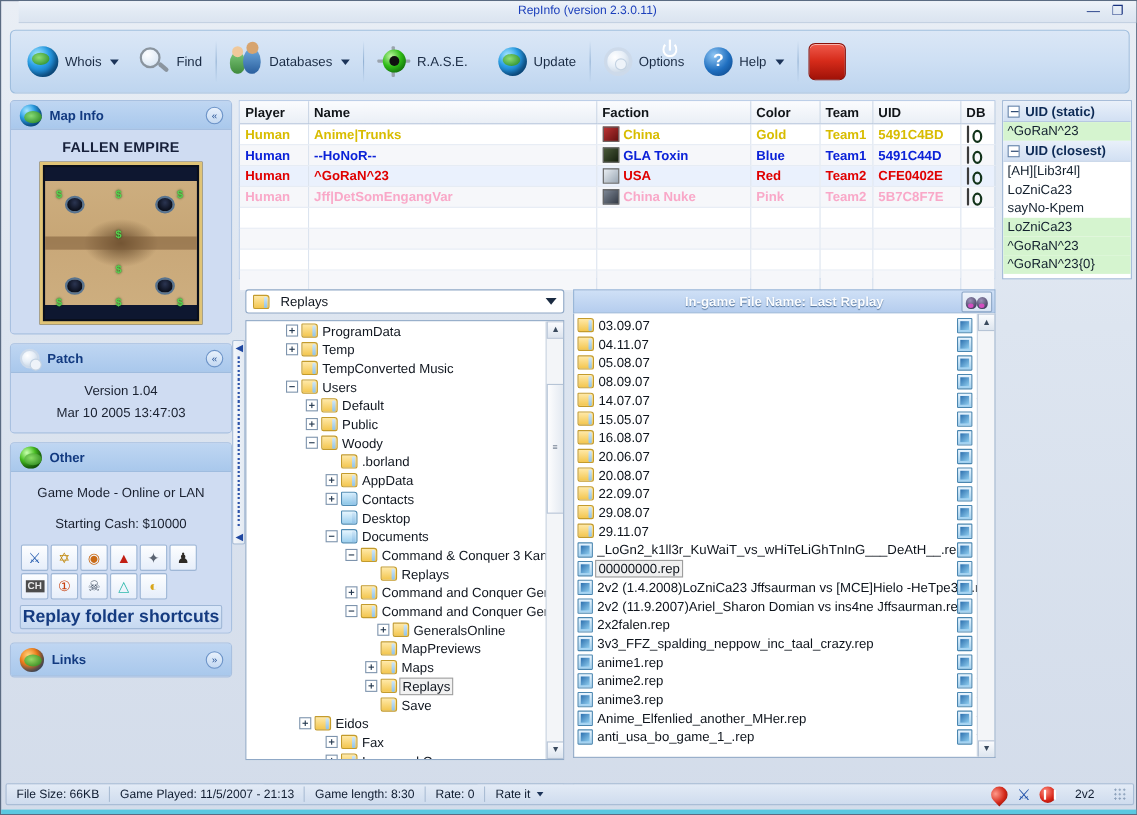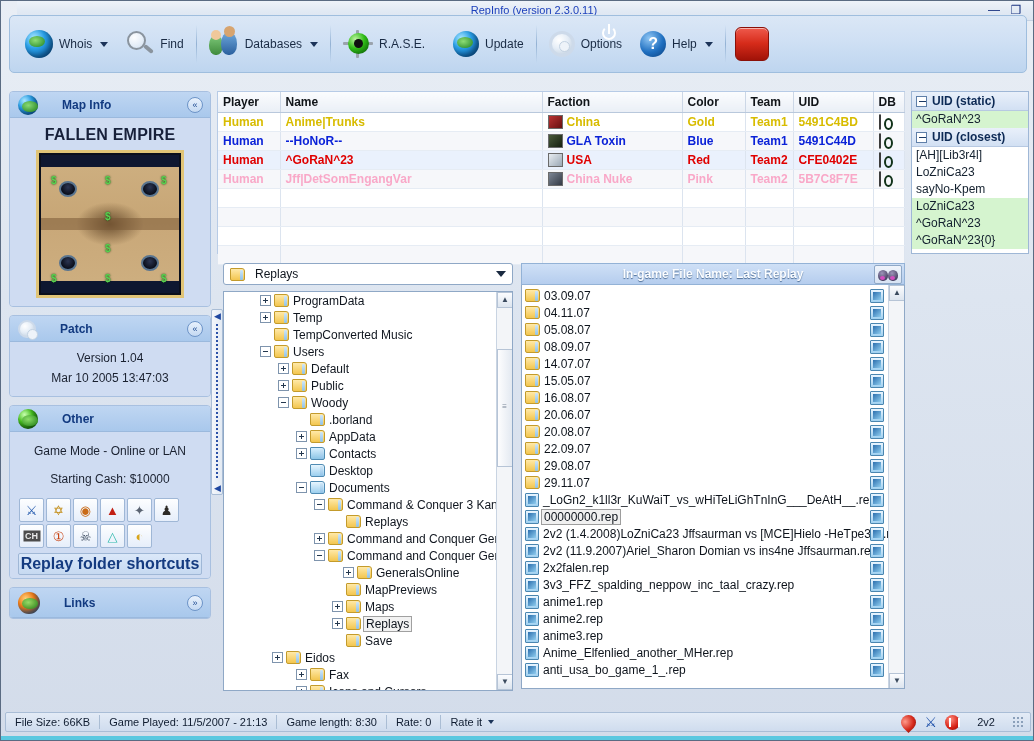--- a/index.html
+++ b/index.html
@@ -28,21 +28,21 @@
   .title-text {
     position: absolute; left: 0; top: 3px; width: 100%;
     text-align: center; color: #1b3fbb; font-size: 11px; font-weight: normal;
   }
   .win-btns { position: absolute; right: 6px; top: 2px; display: flex; gap: 8px; align-items: center; }
   .win-btn { width: 14px; height: 14px; position: relative; cursor: pointer; }
   .win-btn .gl { position: absolute; left: 0; top: 0; width: 14px; height: 14px; color: #17317f; font-size: 12px; line-height: 14px; text-align: center; }
 
   
   .toolbar {
-    position: absolute; left: 8px; top: 14px; width: 1018px; height: 58px;
+    position: absolute; left: 8px; top: 26px; width: 1018px; height: 58px;
     background: linear-gradient(to bottom, #dbe7f6 0%, #cfe0f4 45%, #bed5ef 100%);
     border: 1px solid #9fbede; border-radius: 5px;
   }
   .tgroup { position: absolute; top: 3px; height: 50px; display: flex; align-items: center; }
   .tbtn {
     display: flex; align-items: center; gap: 6px; height: 48px;
     padding: 0 9px; cursor: pointer; border-radius: 4px;
   }
   .tbtn-label { font-size: 12px; color: #1a2b44; }
   .tsep { width: 1px; height: 38px; background: linear-gradient(to bottom, rgba(255,255,255,0), #93b2d4, rgba(255,255,255,0)); margin: 0 3px; }
@@ -83,31 +83,31 @@
     background: linear-gradient(to bottom, #ef5a4c 0%, #d62b1a 48%, #a01208 100%);
     border: 1px solid #8a1008; box-shadow: inset 0 1px 0 rgba(255,255,255,.55); cursor:pointer; }
   .power-btn .sym { position:absolute; left:50%; top:7px; transform:translateX(-50%); width:14px; height:14px;
     border:2px solid #fff; border-radius:50%; border-top-color: transparent; }
   .power-btn .stick { position:absolute; left:50%; top:5px; transform:translateX(-50%); width:2px; height:10px; background:#fff; }
 
   
   .sidebar { position: absolute; left: 8px; top: 90px; width: 202px; height: 612px; }
   .panel { background: #cfdcf2; border: 1px solid #a8c0e0; border-radius: 4px; margin-bottom: 8px; overflow: hidden; }
   .panel-head {
-    height: 26px; display: flex; align-items: center; gap: 24px; padding: 0 8px;
+    height: 26px; display: flex; align-items: center; gap: 7px; padding: 0 8px;
     background: linear-gradient(to bottom, #bfd6f2 0%, #a9c8ec 100%);
     border-bottom: 1px solid #9bb9dd; position: relative;
   }
   .panel-title { font-size: 12px; font-weight: bold; color: #123a80; }
   .panel-toggle { position: absolute; right: 7px; top: 5px; width: 16px; height: 16px; border-radius: 50%;
     border: 1px solid #6d94c8; background: linear-gradient(to bottom,#e8f1fc,#c4d9f2); color:#1d4a90;
     font-size: 9px; text-align:center; line-height:14px; cursor:pointer; }
   .panel-body { padding: 6px 6px 8px; background: #cfdcf2; }
 
-  .map-name { text-align: center; font-weight: bold; font-size: 16px; color: #17203a; letter-spacing: .2px; margin: 2px 0 6px; }
+  .map-name { text-align: center; font-weight: bold; font-size: 13px; color: #17203a; letter-spacing: .2px; margin: 2px 0 6px; }
   .map-frame { width: 148px; height: 148px; margin: 0 auto; border: 3px solid #e0c477; background: #0a0f1c; padding: 2px; }
   .map-img { width: 100%; height: 100%; position: relative; overflow: hidden;
     background:
       radial-gradient(ellipse 34% 22% at 50% 50%, #6c5030 0%, rgba(108,80,48,0) 72%),
       linear-gradient(to bottom, #0e1730 0%, #0e1730 9%, #cdae7f 9%, #c7a676 48%, #c9a879 52%, #cdae7f 91%, #0e1730 91%, #0e1730 100%);
   }
   .map-img .band { position:absolute; left:0; right:0; top:46%; height:8%; background:#7a5a36; opacity:.55; }
   .dot { position: absolute; width: 18px; height: 16px; border-radius: 50%;
     background: radial-gradient(ellipse at 50% 35%, #2b3552 0%, #0a0e1a 70%);
     border: 2px solid #59748f; }

